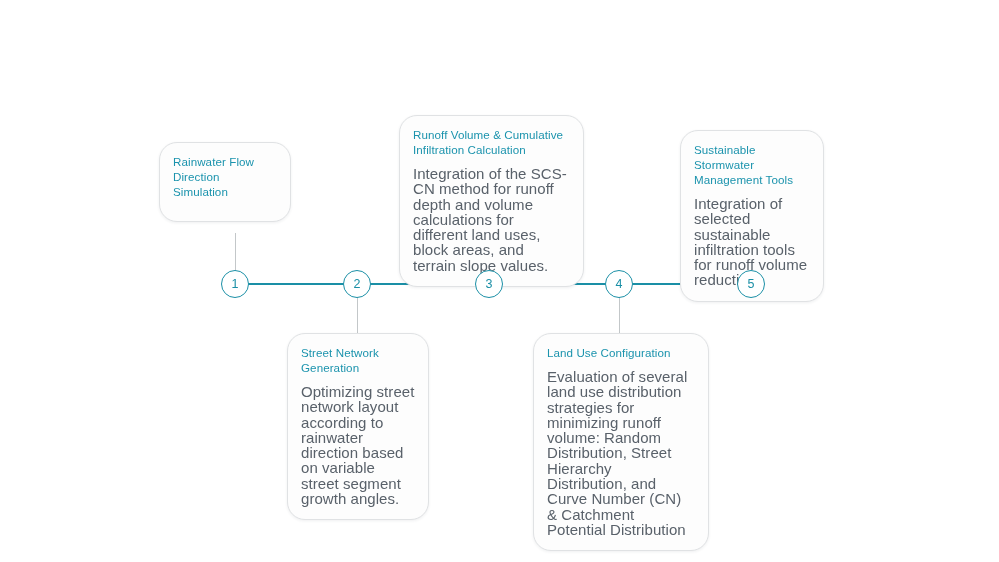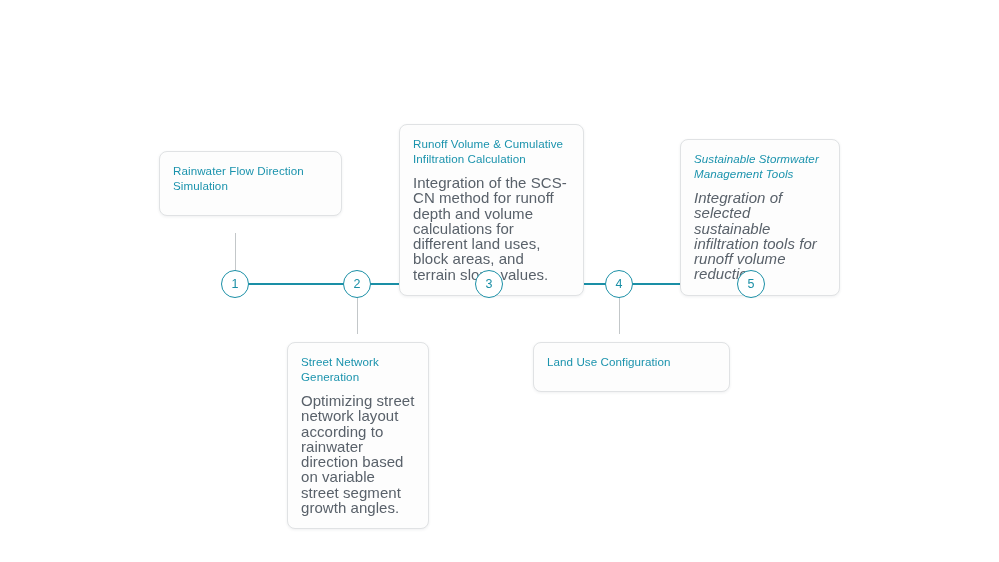--- a/index.html
+++ b/index.html
@@ -59,25 +59,24 @@
     background: #c3c7c9;
     z-index: 1;
   }
 
   
   .card {
     position: absolute;
     box-sizing: border-box;
     background: #fdfdfd;
     border: 1px solid #e0e2e4;
-    border-radius: 8px;
+    border-radius: 18px;
     box-shadow: 0 1px 3px rgba(30,40,50,0.07);
     padding: 11px 13px 13px 13px;
     z-index: 3;
-    margin-top: 9px;
   }
   .card-title {
     color: #1b93ad;
     font-size: 11.6px;
     line-height: 15px;
     margin: 0 0 9px 0;
     letter-spacing: 0.08px;
   }
   .card-body {
     color: #59616a;
@@ -94,39 +93,40 @@
 <div id="canvas">
 
   <div id="timeline-axis"></div>
 
   <div class="stem" style="left:235px; top:233px; height:38px;"></div>
   <div class="stem" style="left:357px; top:296px; height:38px;"></div>
   <div class="stem" style="left:489px; top:233px; height:38px;"></div>
   <div class="stem" style="left:619px; top:296px; height:38px;"></div>
   <div class="stem" style="left:751px; top:233px; height:38px;"></div>
 
-  <div class="card" style="left:159px; top:142px; width:183px;">
+  <div class="card" style="left:159px; top:142px; width:132px;">
     <div class="card-title">Rainwater Flow Direction Simulation</div>
   </div>
 
   <div class="card" style="left:287px; top:333px; width:142px;">
     <div class="card-title">Street Network Generation</div>
     <div class="card-body">Optimizing street network layout according to rainwater direction based on variable street segment growth angles.</div>
   </div>
 
   <div class="card" style="left:399px; top:115px; width:185px;">
     <div class="card-title">Runoff Volume &amp; Cumulative Infiltration Calculation</div>
     <div class="card-body">Integration of the SCS-CN method for runoff depth and volume calculations for different land uses, block areas, and terrain slope values.</div>
   </div>
 
-  <div class="card" style="left:533px; top:333px; width:197px;">
+  <div class="card" style="left:533px; top:333px; width:176px;">
     <div class="card-title">Land Use Configuration</div>
+    <div class="card-body">Evaluation of several land use distribution strategies for minimizing runoff volume: Random Distribution, Street Hierarchy Distribution, and Curve Number (CN) &amp; Catchment Potential Distribution</div>
   </div>
 
-  <div class="card" style="left:680px; top:130px; width:160px;font-style:italic;">
+  <div class="card" style="left:680px; top:130px; width:144px;">
     <div class="card-title">Sustainable Stormwater Management Tools</div>
     <div class="card-body">Integration of selected sustainable infiltration tools for runoff volume reduction.</div>
   </div>
 
   <div class="node" style="left:235px; top:284px;">
     <span class="node-label">1</span>
   </div>
   <div class="node" style="left:357px; top:284px;">
     <span class="node-label">2</span>
   </div>

